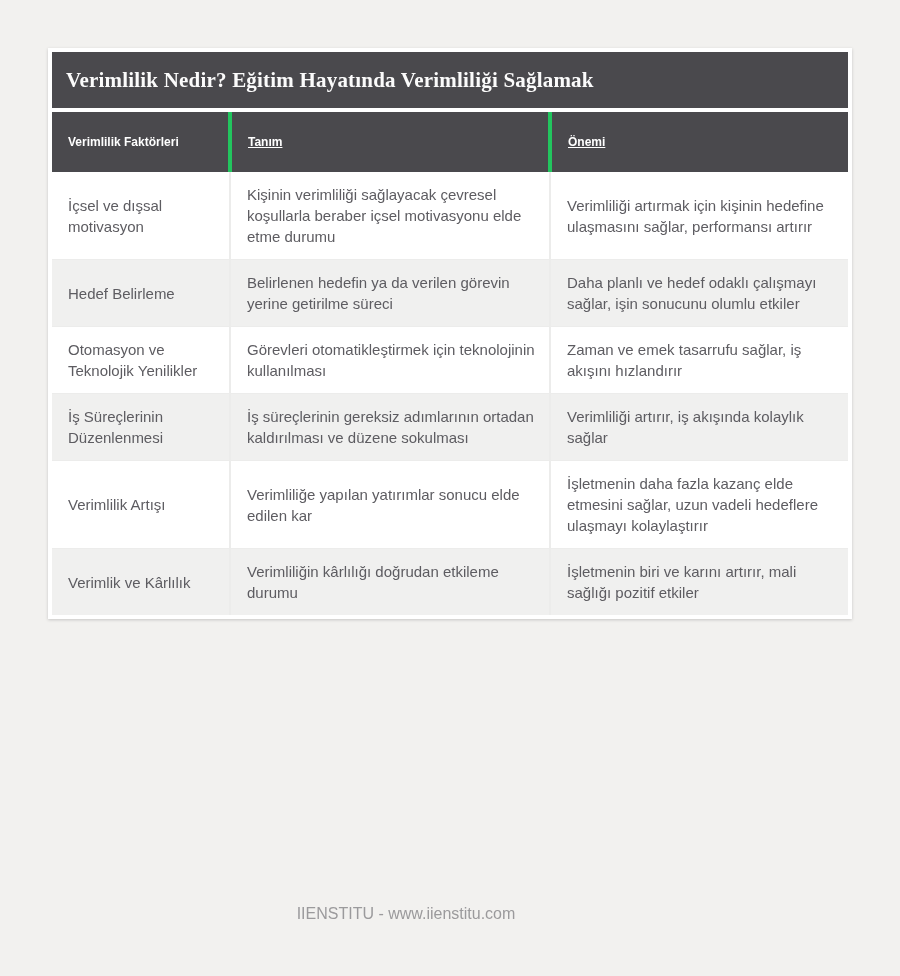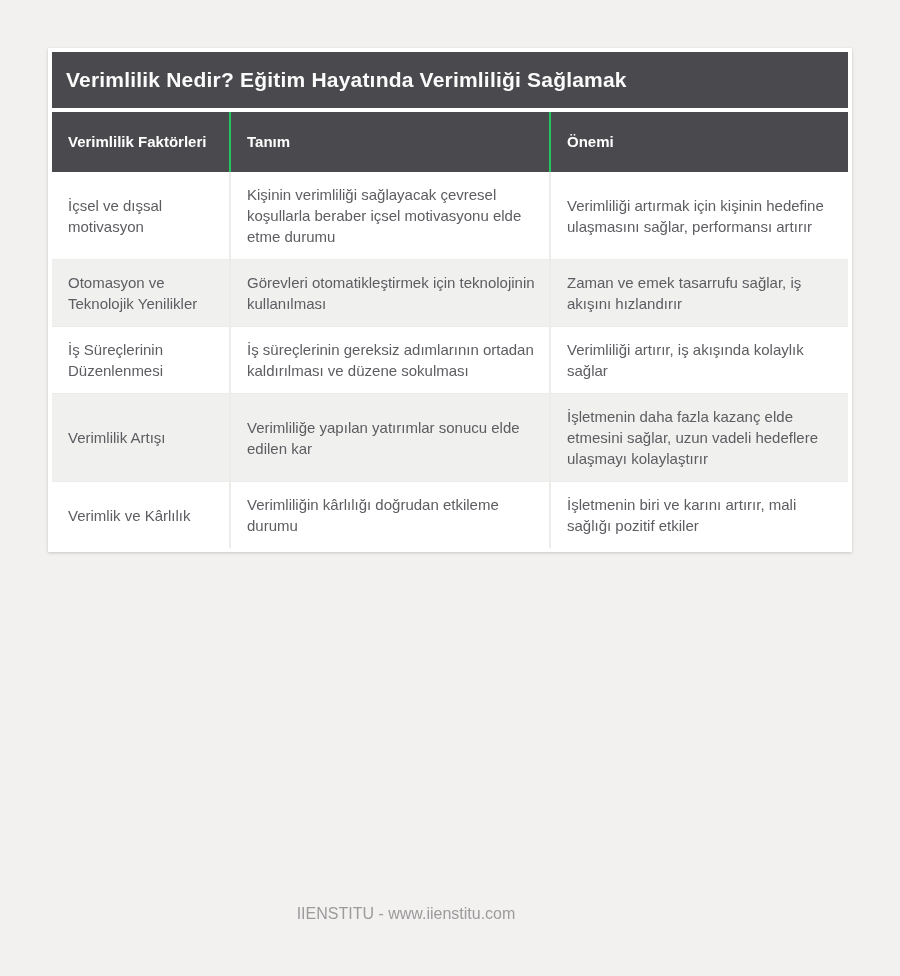--- a/index.html
+++ b/index.html
@@ -32,38 +32,39 @@
     background: var(--dark);
     color: #fbfbfb;
     height: 56px;
     display: flex;
     align-items: center;
     padding: 0 14px;
     font-size: 21px;
     font-weight: bold;
     letter-spacing: 0.2px;
     margin-bottom: 4px;
+    font-family: Liberation Serif, serif;
   }
   table.data-table {
     border-collapse: collapse;
     width: 100%;
     table-layout: fixed;
   }
   thead th {
     background: var(--dark);
     color: var(--header-text);
     height: 60px;
     text-align: left;
     vertical-align: middle;
     padding: 0 14px 0 16px;
-    font-size: 15px;
+    font-size: 12px;
     line-height: 20px;
     font-weight: bold;
   }
-  thead th + th { border-left: 2px solid #22c55e; }
+  thead th + th { border-left: 4px solid #22c55e; text-decoration: underline; }
   tbody td {
     background: #ffffff;
     color: var(--cell-text);
     padding: 12px 14px 12px 16px;
     font-size: 15px;
     line-height: 21px;
     vertical-align: middle;
   }
   tbody tr:nth-child(even) td { background: var(--stripe); }
   tbody td + td { border-left: 2px solid var(--divider); }
@@ -96,20 +97,25 @@
         <th>Önemi</th>
       </tr>
     </thead>
     <tbody>
   <tr>
     <td>İçsel ve dışsal motivasyon</td>
     <td>Kişinin verimliliği sağlayacak çevresel koşullarla beraber içsel motivasyonu elde etme durumu</td>
     <td>Verimliliği artırmak için kişinin hedefine ulaşmasını sağlar, performansı artırır</td>
   </tr>
 
+  <tr>
+    <td>Hedef Belirleme</td>
+    <td>Belirlenen hedefin ya da verilen görevin yerine getirilme süreci</td>
+    <td>Daha planlı ve hedef odaklı çalışmayı sağlar, işin sonucunu olumlu etkiler</td>
+  </tr>
 
   <tr>
     <td>Otomasyon ve Teknolojik Yenilikler</td>
     <td>Görevleri otomatikleştirmek için teknolojinin kullanılması</td>
     <td>Zaman ve emek tasarrufu sağlar, iş akışını hızlandırır</td>
   </tr>
 
 
 
   <tr>

